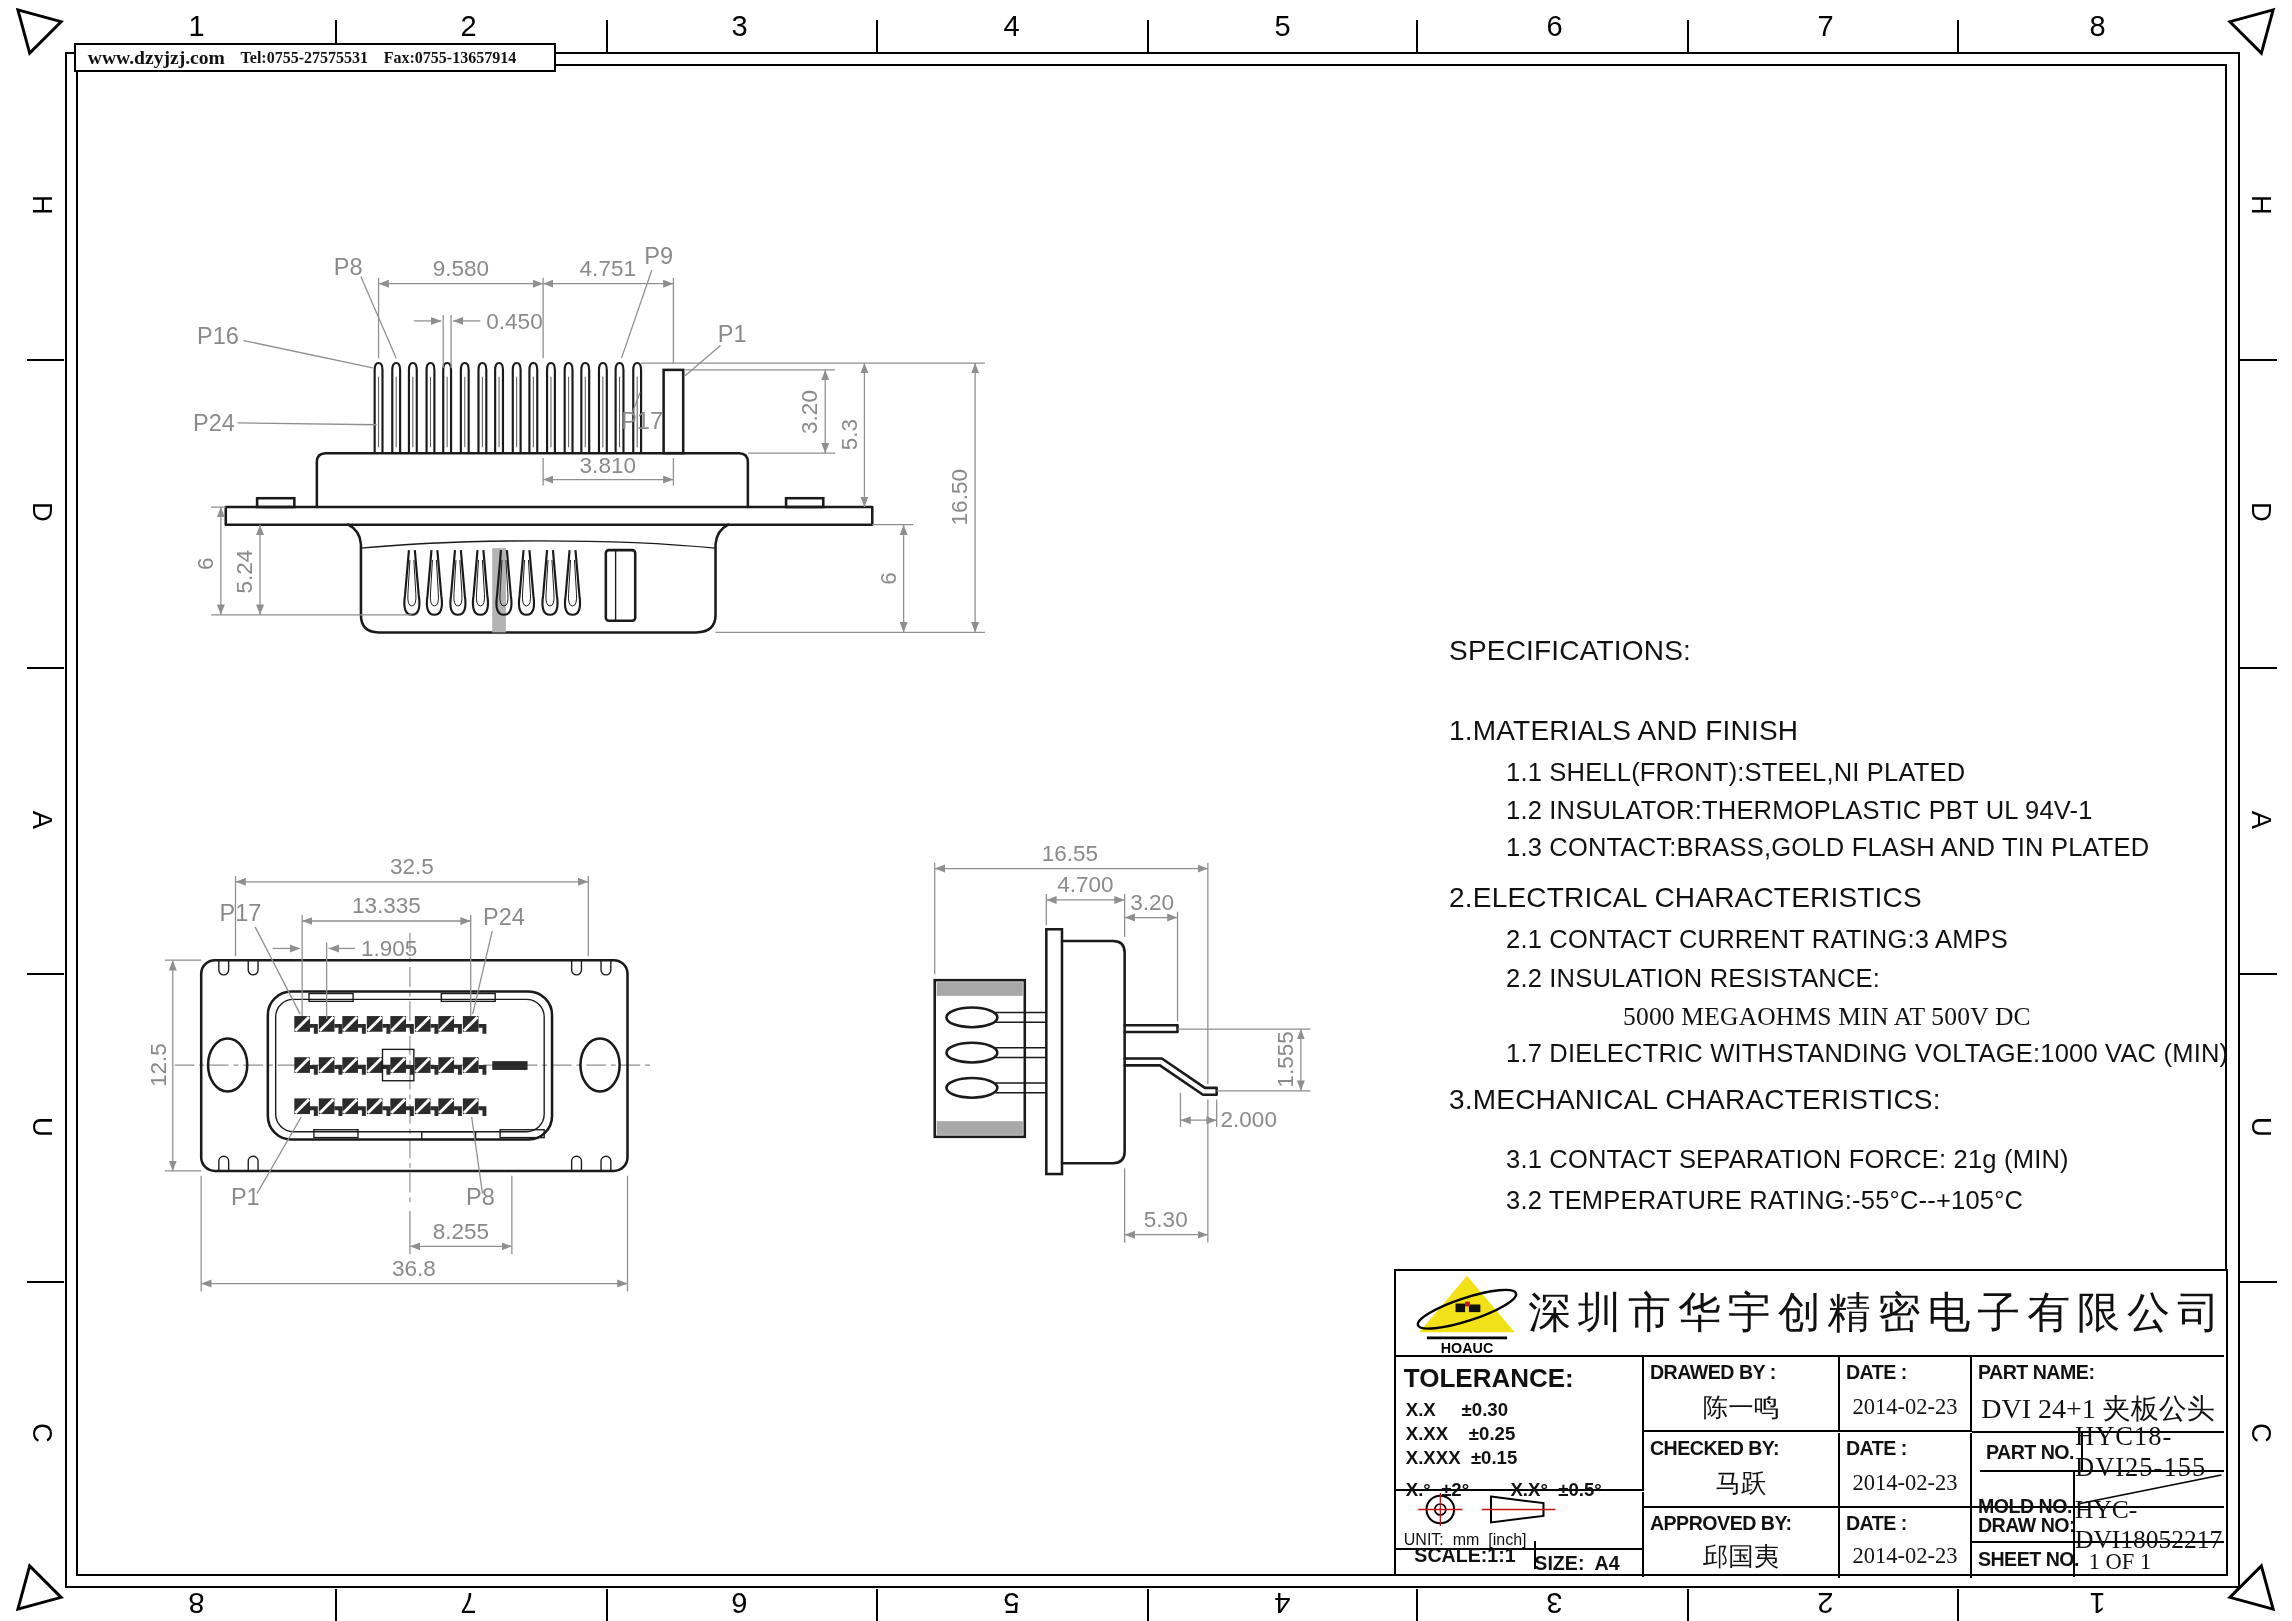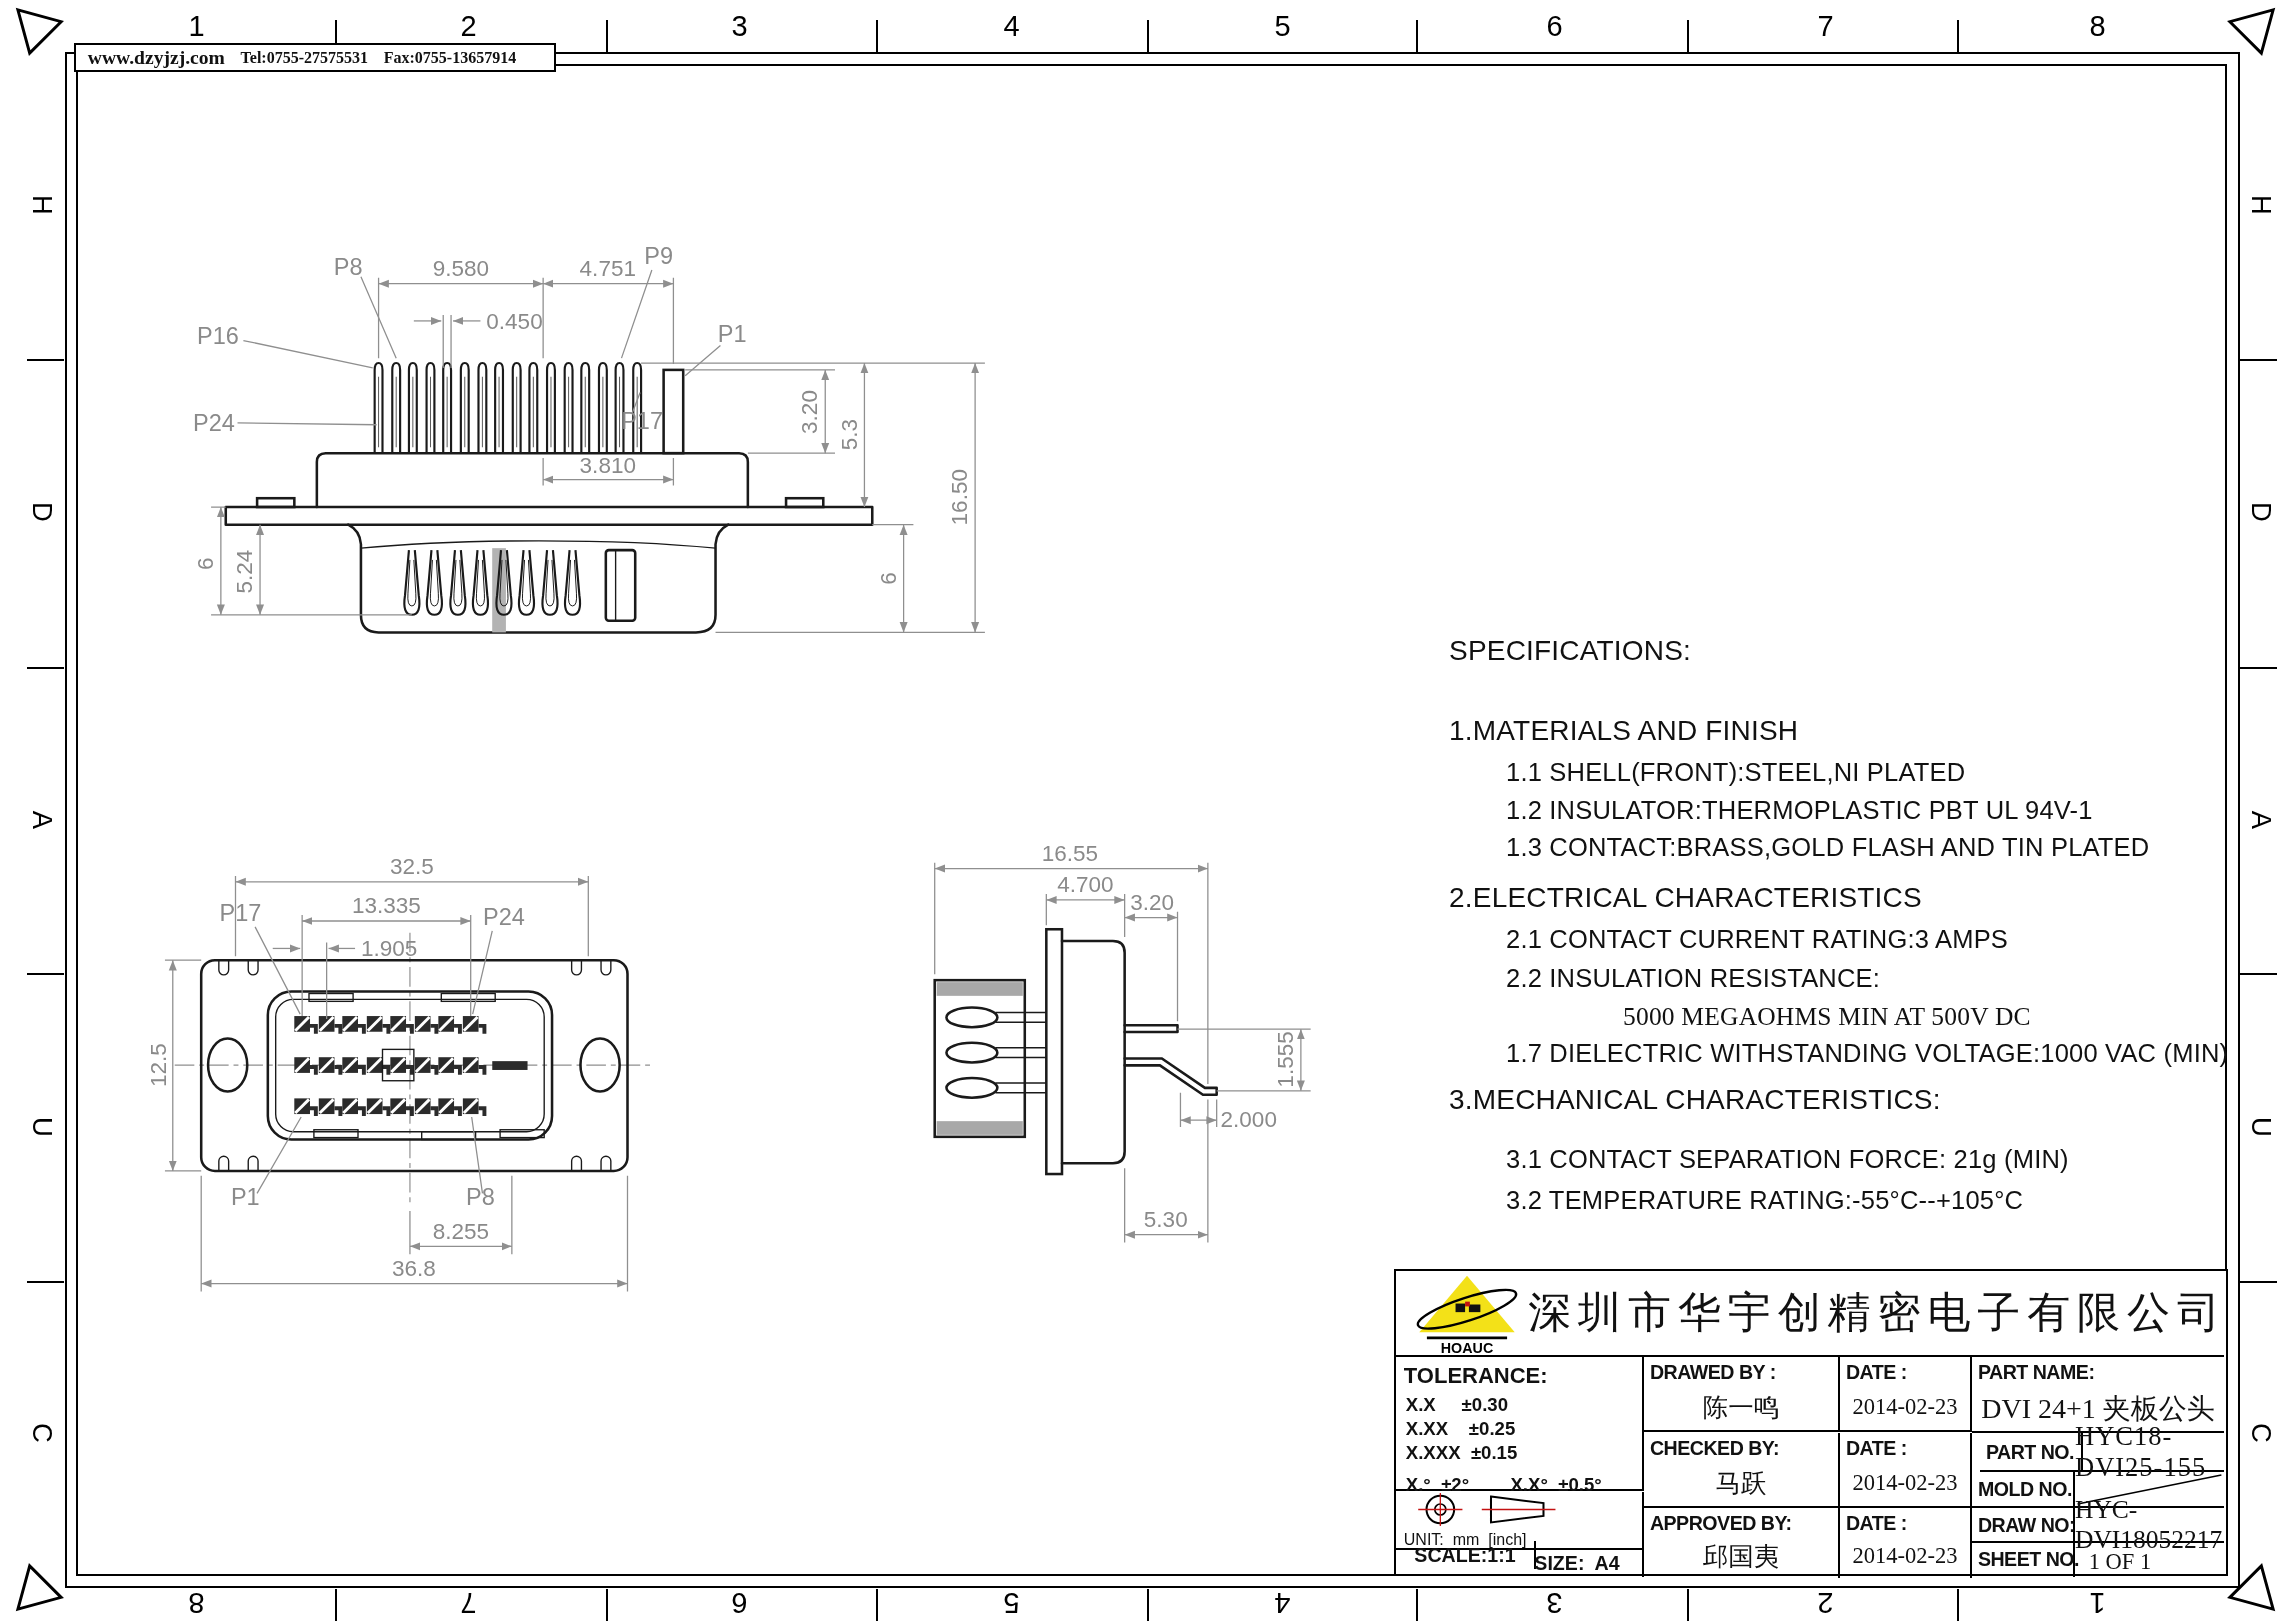--- a/index.html
+++ b/index.html
@@ -43,21 +43,21 @@
   .pintxt { fill:#8a8a8a; font-family:"Liberation Sans",sans-serif; font-size:24px; }
   
   #tb { position:absolute; left:1394px; top:1269px; width:834px; height:307px; border:2.9px solid #000; background:#fff; }
   #tb .cell { position:absolute; }
   .b-r { border-right:2px solid #000; } .b-b { border-bottom:2px solid #000; }
   .tb-label { font-weight:bold; font-size:19.6px; padding:3.9px 5.9px; white-space:nowrap; letter-spacing:-0.5px; }
   .tb-center { display:flex; align-items:center; justify-content:center; }
   .serifval { font-family:"Liberation Serif", serif; }
   #company { font-family:"Liberation Serif", serif; font-size:43px; letter-spacing:6.9px; white-space:nowrap; }
   .tol-line { font-weight:bold; font-size:18.6px; white-space:pre; padding:1px 9.8px; }
-  .tol-title { font-weight:bold; font-size:22px; padding:5.9px 7.8px 3.9px; }
+  .tol-title { font-weight:bold; font-size:26px; padding:5.9px 7.8px 3.9px; }
   .name-cn { font-family:"Liberation Serif", serif; font-size:25.5px; }
   .dateval { font-family:"Liberation Serif", serif; font-size:22.5px; }
 </style>
 </head>
 <body>
 
 <div id="page">
 
   <div class="frame-outer"></div>
   <div class="frame-inner"></div>
@@ -436,21 +436,21 @@
 
     <div class="cell" style="left:576px;top:86px;width:252px;height:29px">
       <div class="tb-label">PART NAME:</div>
     </div>
     <div class="cell b-b tb-center serifval" style="left:576px;top:116px;width:252px;height:46px;font-size:28px">DVI 24+1 夹板公头</div>
     <div class="cell b-r b-b" style="left:584px;top:162px;width:103px;height:39px">
       <div class="tb-label" style="padding-top:7.8px">PART NO.</div>
     </div>
     <div class="cell b-b tb-center serifval" style="left:679px;top:162px;width:149px;height:39px;font-size:26.5px;letter-spacing:1px">HYC18-DVI25-155</div>
     <div class="cell b-r b-b" style="left:576px;top:201px;width:103px;height:36px">
-      <div class="tb-label" style="padding-top:6px">MOLD NO.</div>
+      <div class="tb-label" style="padding-top:23px">MOLD NO.</div>
     </div>
     <div class="cell b-b" style="left:679px;top:201px;width:149px;height:36px">
       <svg width="149" height="34" viewBox="0 0 152 35">
           <line x1="2" y1="33" x2="150" y2="3" stroke="#000" stroke-width="1.6"></line>
         </svg>
       
     </div>
     <div class="cell b-r b-b" style="left:576px;top:237px;width:103px;height:35px">
       <div class="tb-label" style="padding-top:5.9px">DRAW NO:</div>
     </div>

